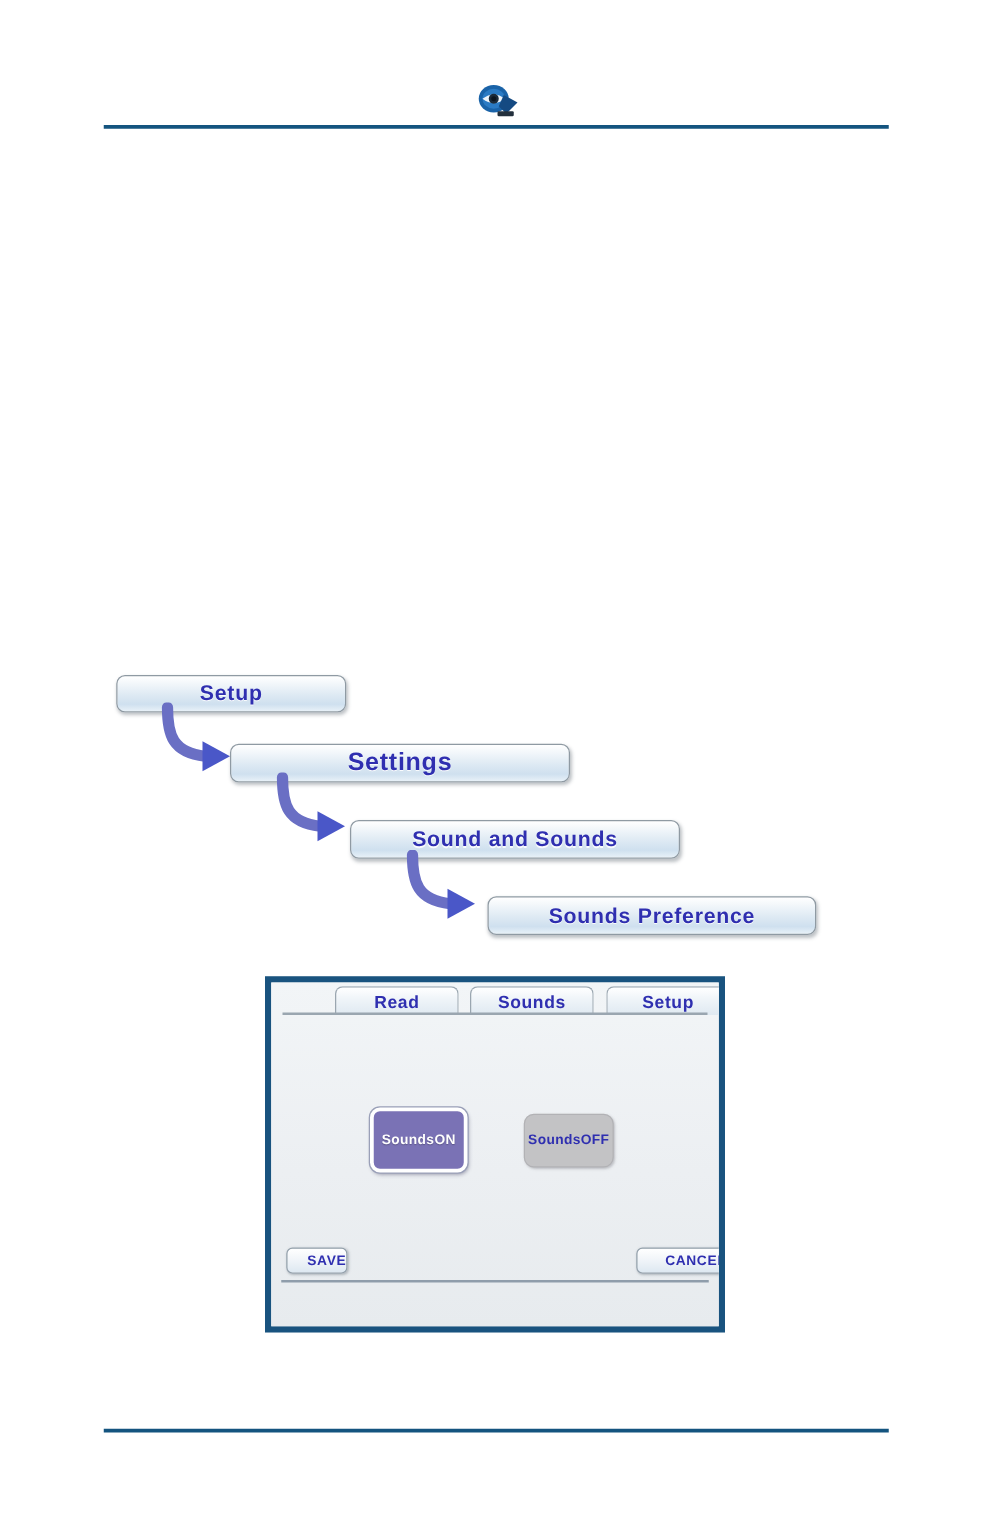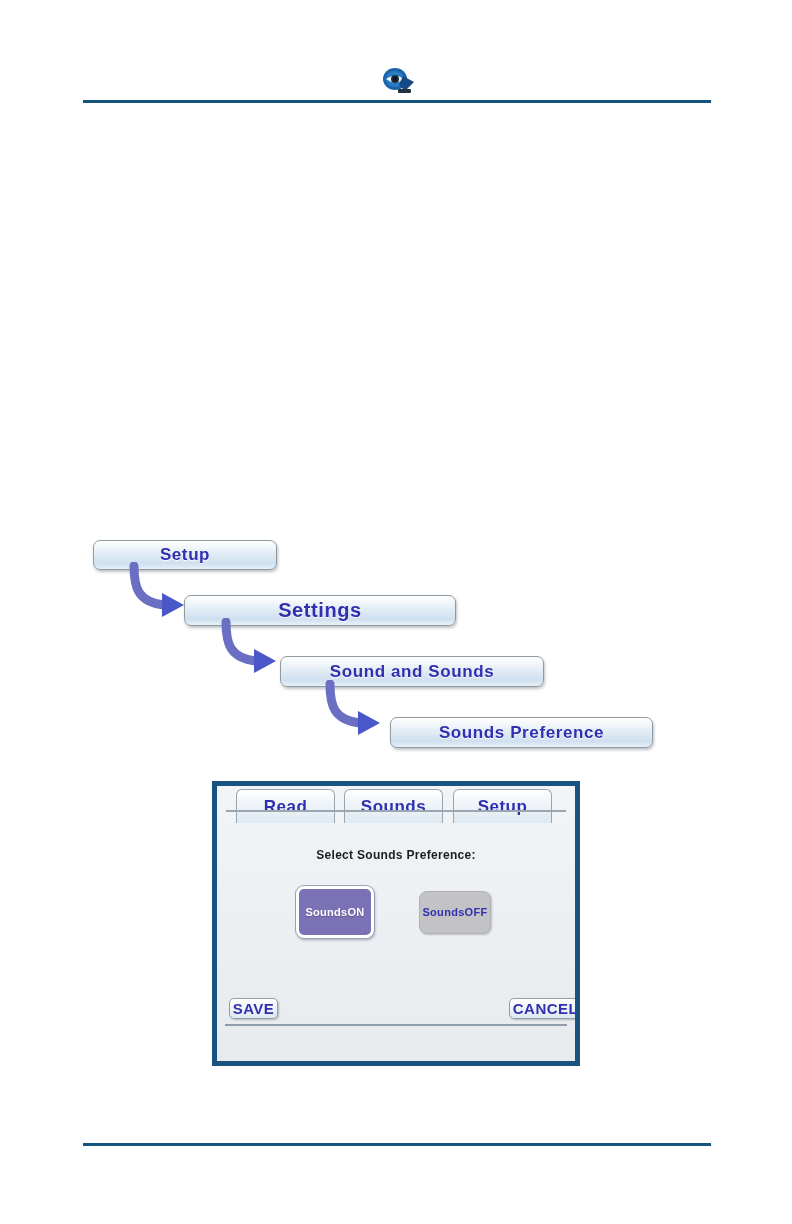--- a/index.html
+++ b/index.html
@@ -89,34 +89,35 @@
 
   
   .tabbar {
     position: absolute;
     left: 0; top: 3px;
     width: 100%; height: 24px;
   }
   .tab {
     position: absolute;
     top: 0;
-    height: 34px;
+    height: 23px;
     box-sizing: border-box;
     display: flex;
     align-items: center;
     justify-content: center;
     border: 1px solid #9aa6b0;
     border-bottom: none;
     border-radius: 6px 6px 0 0;
     background: linear-gradient(to bottom, #ffffff 0%, #f0f5f9 40%, #dfe9f1 100%);
     color: #2f2fb0;
-    font-size: 17px;
+    font-size: 14px;
     font-weight: bold;
     letter-spacing: 0.5px;
     white-space: nowrap;
+    margin-left: 32px;
   }
   .tab.t0 { left: 19px;  width: 99px; }
   .tab.t1 { left: 127px; width: 99px; }
   .tab.t2 { left: 236px; width: 99px; }
   .tabbar-rule {
     position: absolute;
     left: 9px; top: 24px;
     width: 340px; height: 2px;
     background: #9aa6b0;
   }
@@ -168,28 +169,28 @@
     border: 1px solid #b2b2b5;
     box-shadow: 1px 1px 2px rgba(100,100,110,0.35);
   }
 
   
   .action-btn {
     position: absolute;
     box-sizing: border-box;
     display: flex;
     align-items: center;
-    justify-content: center;
+    justify-content: flex-end;
     height: 21px;
     border: 1px solid #93a0ab;
     border-radius: 5px;
     background: linear-gradient(to bottom, #ffffff 0%, #f1f5f9 45%, #dde8f1 100%);
     box-shadow: 1px 1px 2px rgba(90,100,110,0.40);
     color: #2f2fb0;
-    font-size: 15px;
+    font-size: 11px;
     font-weight: bold;
     letter-spacing: 0.5px;
     white-space: nowrap;
   }
   .action-btn.save   { left: 12px;  top: 212px; width: 49px; }
   .action-btn.cancel { left: 292px; top: 212px; width: 73px; }
 
   .status-rule {
     position: absolute;
     left: 8px; top: 238px;
@@ -293,21 +294,20 @@
       </div>
       <div class="tab t1">
         <span>Sounds</span>
       </div>
       <div class="tab t2">
         <span>Setup</span>
       </div>
     </div>
     <div class="tabbar-rule"></div>
 
-    <div class="screen-title">Select Sounds Preference:</div>
 
     <div class="choices">
       <div class="choice selected">
         <span>Sounds</span>
         <span>ON</span>
       </div>
       <div class="choice unselected">
         <span>Sounds</span>
         <span>OFF</span>
       </div>

